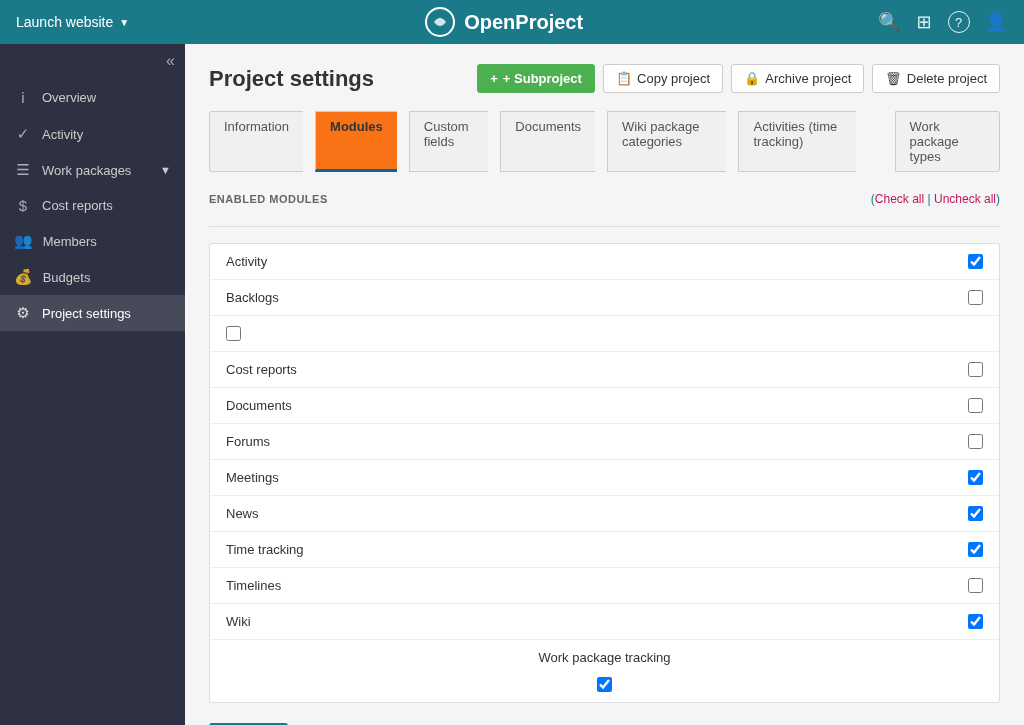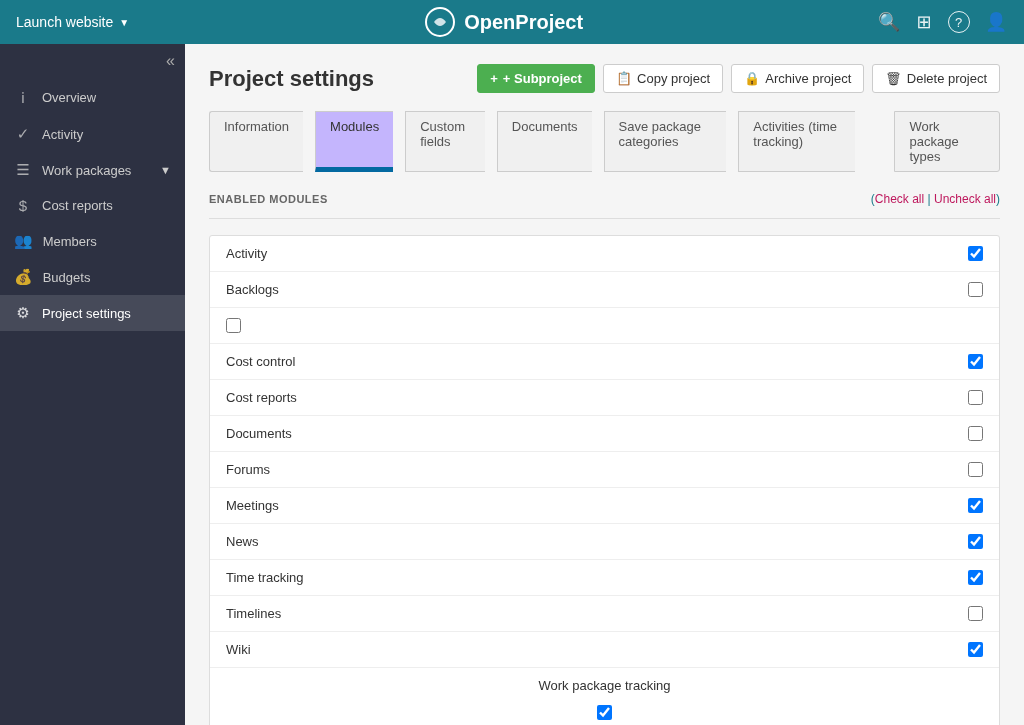--- a/index.html
+++ b/index.html
@@ -142,29 +142,29 @@
       padding: 7px 14px;
       border: 1px solid #ccc;
       border-right: none;
       background: #f0f0f0;
       cursor: pointer;
       font-size: 13px;
       color: #555;
     }
     .tab:first-child { border-radius: 3px 0 0 3px; }
     .tab:last-child { border-radius: 0 3px 3px 0; border-right: 1px solid #ccc; margin-left: 27px; }
-    .tab.active { background: #c4b5fd; border-bottom: 5px solid #0369a1; font-weight: 400; color: #333; }
+    .tab.active { background: #f97316; border-bottom: 3px solid #0369a1; font-weight: 700; color: #333; }
 
     
     .modules-header {
       display: flex;
       justify-content: space-between;
       align-items: center;
       margin-bottom: 16px;
-      padding-bottom: 12px;
+      padding-bottom: 20px;
       border-bottom: 1px solid #ddd;
     }
     .modules-title {
       font-size: 11px;
       font-weight: 700;
       letter-spacing: 0.5px;
       color: #666;
       text-transform: uppercase;
     }
     .check-links {
@@ -298,21 +298,21 @@
           <span>Delete project</span>
         </button>
       </div>
     </div>
 
     <div class="tabs">
       <div class="tab">Information</div>
       <div class="tab active">Modules</div>
       <div class="tab">Custom fields</div>
       <div class="tab">Documents</div>
-      <div class="tab">Save package categories</div>
+      <div class="tab">Wiki package categories</div>
       <div class="tab">Activities (time tracking)</div>
       <div class="tab">Work package types</div>
     </div>
 
     <div class="modules-header">
       <span class="modules-title">ENABLED MODULES</span>
       <div class="check-links">
         (<a>Check all</a>
         |
         <a>Uncheck all</a>)
@@ -325,24 +325,20 @@
           <input type="checkbox" id="chk-activity" checked="" style="">
         </div>
         <div class="module-item">
           <label for="chk-backlogs">Backlogs</label>
           <input type="checkbox" id="chk-backlogs" style="">
         </div>
         <div class="module-item">
           <input type="checkbox" id="chk-calendar" style="">
         </div>
         <div class="module-item">
-          <label for="chk-cost-control">Cost control</label>
-          <input type="checkbox" id="chk-cost-control" checked="" style="">
-        </div>
-        <div class="module-item">
           <label for="chk-cost-reports">Cost reports</label>
           <input type="checkbox" id="chk-cost-reports" style="">
         </div>
         <div class="module-item">
           <label for="chk-documents">Documents</label>
           <input type="checkbox" id="chk-documents" style="">
         </div>
         <div class="module-item">
           <label for="chk-forums">Forums</label>
           <input type="checkbox" id="chk-forums" style="">

